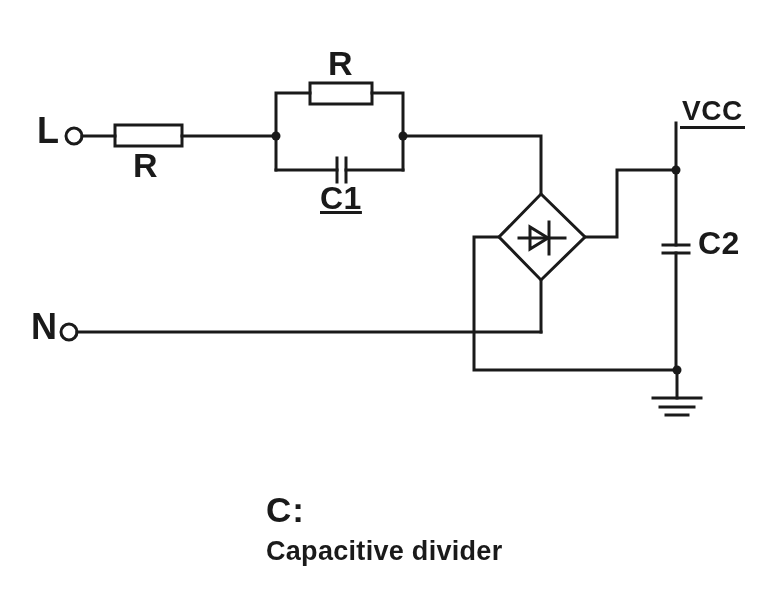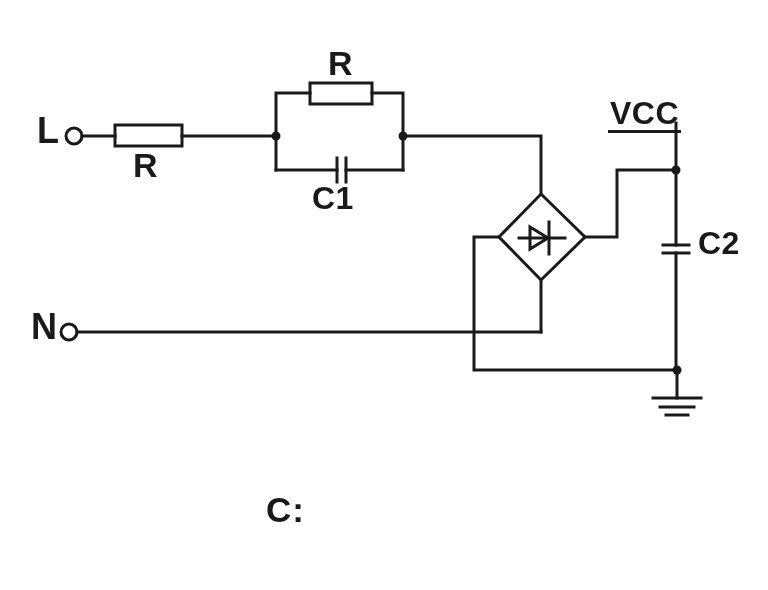--- a/index.html
+++ b/index.html
@@ -20,22 +20,22 @@
     position:absolute;
     color:var(--ink);
     font-weight:700;
     line-height:1;
     white-space:nowrap;
     letter-spacing:0.5px;
   }
   .lbl-L        {left:37px;  top:113px; font-size:36px;}
   .lbl-R-series {left:133px; top:148px; font-size:34px;}
   .lbl-R-par    {left:328px; top:46px;  font-size:34px;}
-  .lbl-C1       {left:312px; top:182px; font-size:32px;}
-  .lbl-VCC      {left:608px; top:97px;  font-size:32px;
+  .lbl-C1       {left:320px; top:182px; font-size:32px;text-decoration:underline;}
+  .lbl-VCC      {left:680px; top:97px;  font-size:28px;
                  border-bottom:3px solid var(--ink); padding:0 2px 1px 2px;}
   .lbl-C2       {left:698px; top:227px; font-size:32px;text-align:right;}
   .lbl-N        {left:31px;  top:309px; font-size:36px;}
   .caption{position:absolute; left:266px; top:492px; color:var(--ink);}
   .caption .heading{font-size:35px; font-weight:700; line-height:1; letter-spacing:1px;}
   .caption .desc{font-size:27px; font-weight:700; line-height:1; margin-top:11px; letter-spacing:0.3px;}
 </style>
 </head>
 <body>
 
@@ -103,15 +103,16 @@
   <div class="lbl lbl-L">L</div>
   <div class="lbl lbl-R-series">R</div>
   <div class="lbl lbl-R-par">R</div>
   <div class="lbl lbl-C1">C1</div>
   <div class="lbl lbl-VCC">VCC</div>
   <div class="lbl lbl-C2">C2</div>
   <div class="lbl lbl-N">N</div>
 
   <div class="caption">
     <div class="heading">C:</div>
+    <div class="desc">Capacitive divider</div>
   </div>
 
 </div>
 
 </body></html>

